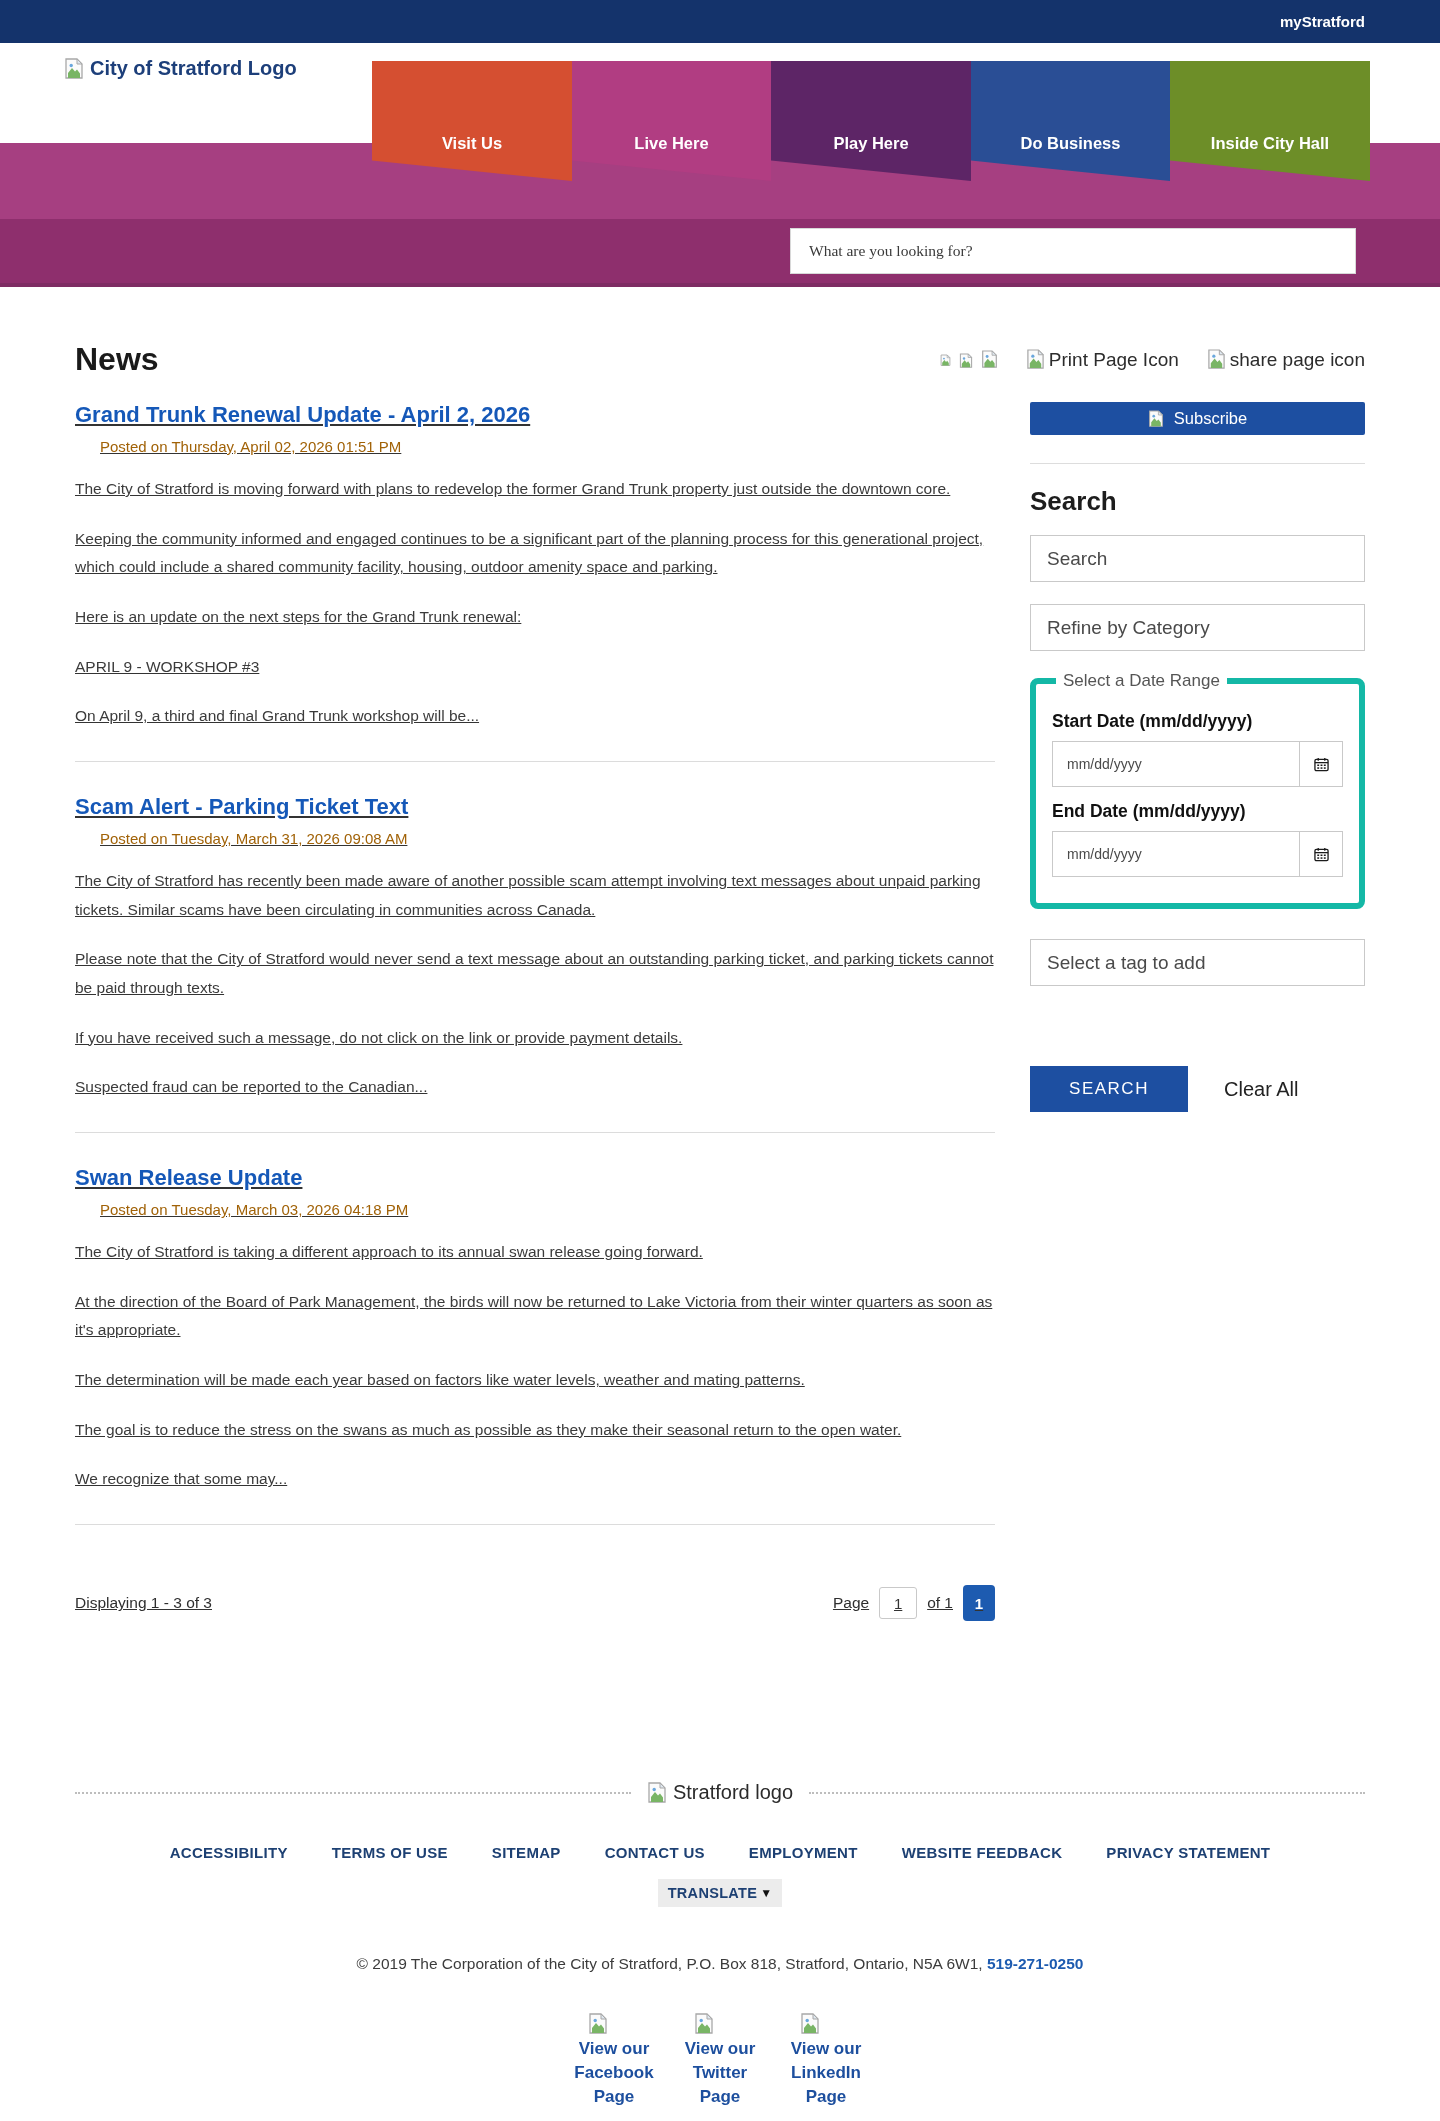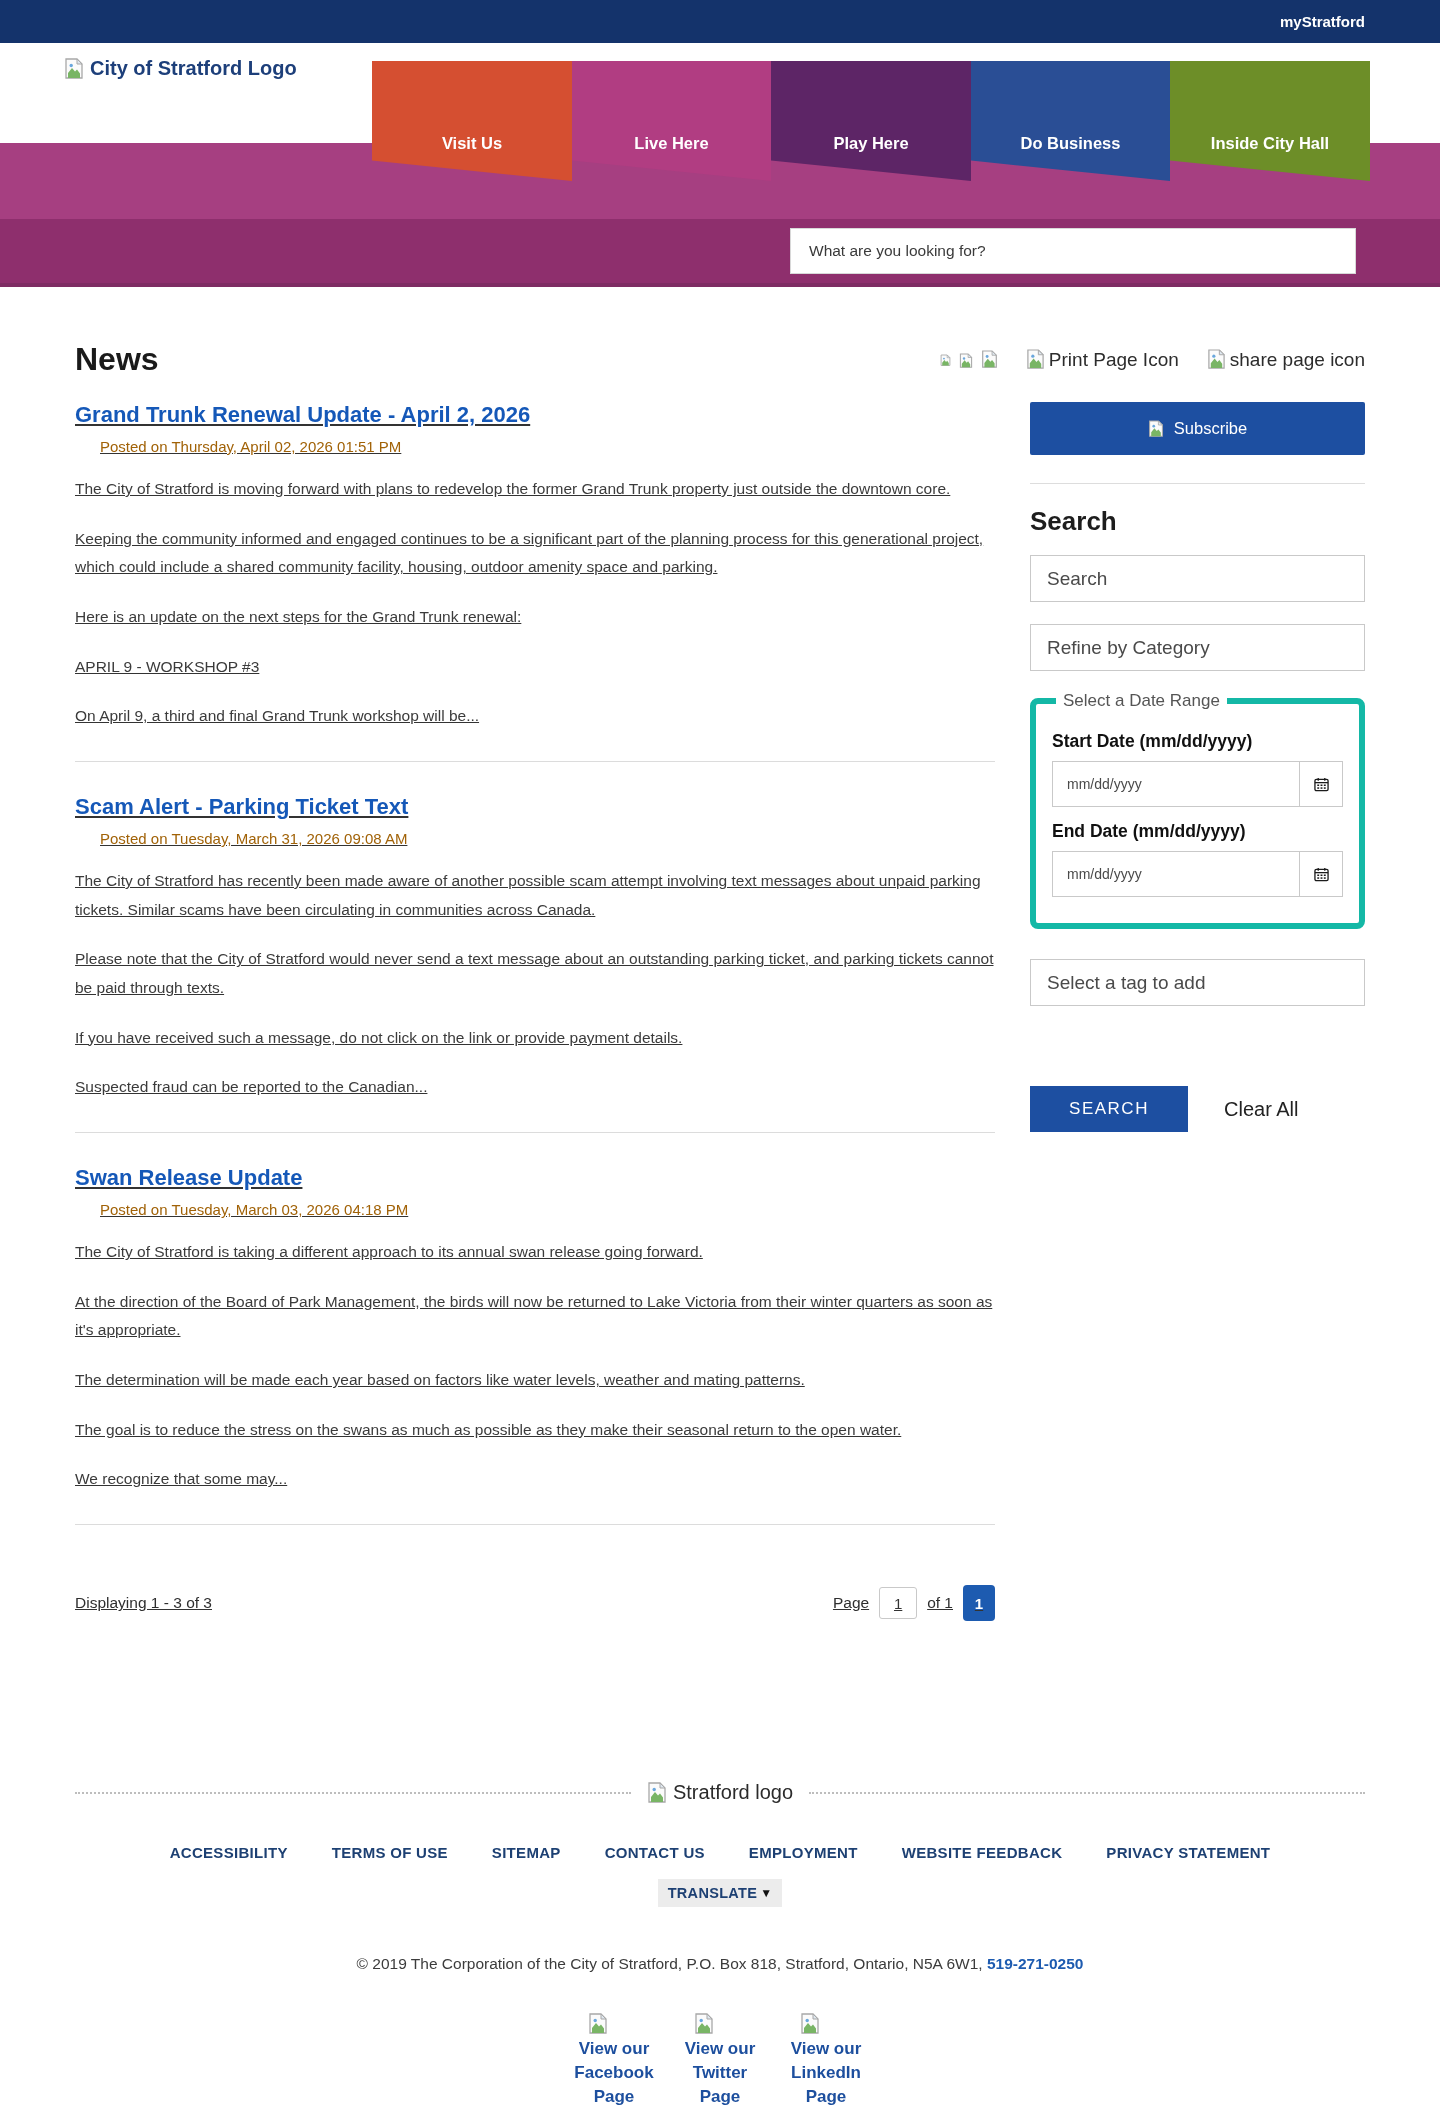--- a/index.html
+++ b/index.html
@@ -8,21 +8,21 @@
   a { text-decoration:none; }
 
   
   .hero { position:relative; width:1440px; height:287px; }
   .topbar { height:43px; background:#14336b; display:flex; align-items:center; justify-content:flex-end; padding-right:75px; }
   .topbar a { color:#fff; font-size:15px; font-weight:bold; }
   .logo-row { height:100px; background:#fff; display:flex; align-items:flex-start; padding:14px 0 0 64px; }
   .logo-link { display:flex; align-items:center; gap:6px; color:#1d3f7a; font-size:20px; font-weight:bold; }
   .band-light { position:absolute; left:0; top:143px; width:1440px; height:76px; background:#a63f81; }
   .band-dark  { position:absolute; left:0; top:219px; width:1440px; height:68px; background:#8e2f6d; border-bottom:4px solid #7e2c63; }
-  .hero-search { position:absolute; left:790px; top:228px; width:566px; height:46px; border:1px solid #d8d8d8; background:#fff; padding:0 18px; font-size:15.5px; color:#6d28d9; font-family:Liberation Sans, sans-serif; }
+  .hero-search { position:absolute; left:790px; top:228px; width:566px; height:46px; border:1px solid #d8d8d8; background:#fff; padding:0 18px; font-size:15.5px; color:#6d28d9; font-family:Liberation Serif, serif; }
   .hero-search::placeholder { color:#3a3a3a; opacity:1; }
   .tabs { position:absolute; left:0; top:43px; width:1440px; height:130px; }
   .tab { position:absolute; top:18px; height:120px; display:flex; align-items:flex-end; justify-content:center; padding-bottom:28px; color:#fff; font-size:16.5px; font-weight:bold; clip-path:polygon(0 0,100% 0,100% 100%,0 83%); }
   .tab:nth-child(1){ left:372px; width:200px; }
   .tab:nth-child(2){ left:572px; width:199px; }
   .tab:nth-child(3){ left:771px; width:200px; }
   .tab:nth-child(4){ left:971px; width:199px; }
   .tab:nth-child(5){ left:1170px; width:200px; }
 
   
@@ -44,21 +44,21 @@
   .article p { font-size:15.5px; color:#3b3b3b; line-height:1.85; margin-bottom:21px; }
   .divider { border:none; border-top:1px solid #dcdcdc; margin:30px 0 32px; }
 
   .pagination { display:flex; justify-content:space-between; align-items:center; margin:60px 0 10px; font-size:15.5px; color:#2e2e2e; }
   .pag-right { display:flex; align-items:center; gap:10px; }
   .page-input { width:38px; height:32px; border:1px solid #c9c9c9; border-radius:3px; text-align:center; font-size:15px; color:#333; font-family:"Liberation Sans",sans-serif; }
   .page-box { width:32px; height:36px; border-radius:4px; color:#fff; font-size:15px; font-weight:bold; display:flex; align-items:center; justify-content:center; background:#1d5bb0; }
 
   
   .sidebar { width:335px; }
-  .subscribe { width:100%; height:53px; border:none; border-radius:2px; background:#1d4fa1; color:#fff; font-size:16.5px; display:flex; align-items:center; justify-content:center; gap:10px; cursor:pointer; font-family:"Liberation Sans",sans-serif; }
+  .subscribe { width:100%; height:33px; border:none; border-radius:2px; background:#1d4fa1; color:#fff; font-size:16.5px; display:flex; align-items:center; justify-content:center; gap:10px; cursor:pointer; font-family:"Liberation Sans",sans-serif; }
   .side-rule { border:none; border-top:1px solid #ddd; margin:28px 0 22px; }
   .sidebar h2 { font-size:26px; font-weight:bold; color:#1d1d1d; margin-bottom:18px; }
   .side-input, .side-select { width:100%; height:47px; border:1px solid #c9c9c9; background:#fff; padding:0 16px; font-size:19px; color:#4a4a4a; font-family:"Liberation Sans",sans-serif; display:flex; align-items:center; }
   .side-input::placeholder { color:#4a4a4a; opacity:1; }
   .side-select { margin-top:22px; }
   fieldset.daterange { margin-top:20px; border:6px solid #14b8a6; border-radius:8px; padding:6px 16px 26px; }
   fieldset.daterange legend { color:#555; font-size:17px; padding:0 7px; margin-left:4px; }
   .date-label { display:block; font-size:17.5px; font-weight:bold; color:#111; margin:14px 0 9px; }
   .date-group { display:flex; }
   .date-group input { flex:1; height:46px; border:1px solid #c9c9c9; border-right:none; padding:0 14px; font-size:14px; color:#4a4a4a; min-width:0; font-family:"Liberation Sans",sans-serif; }

